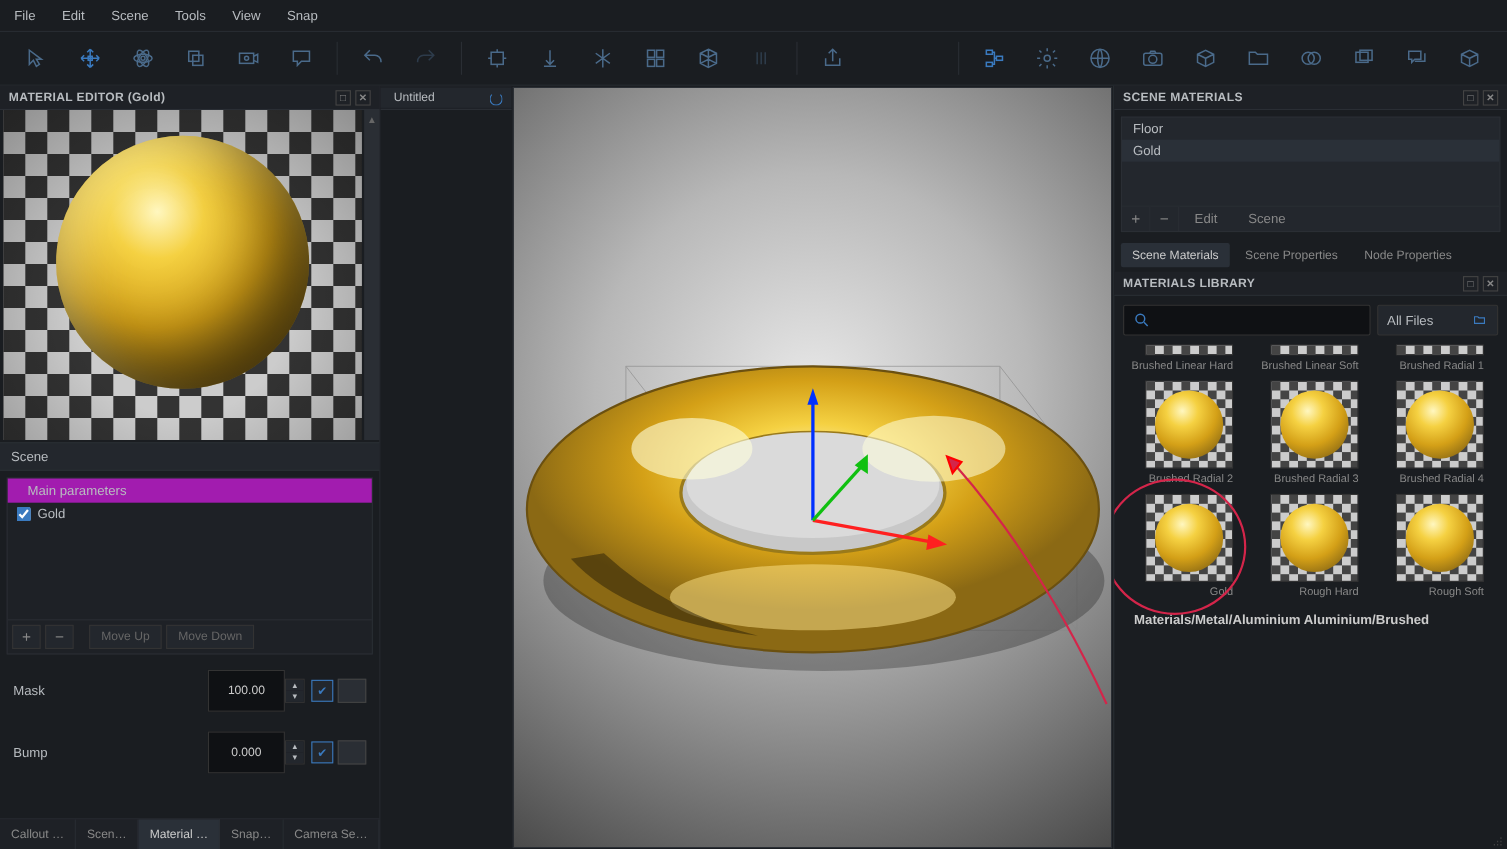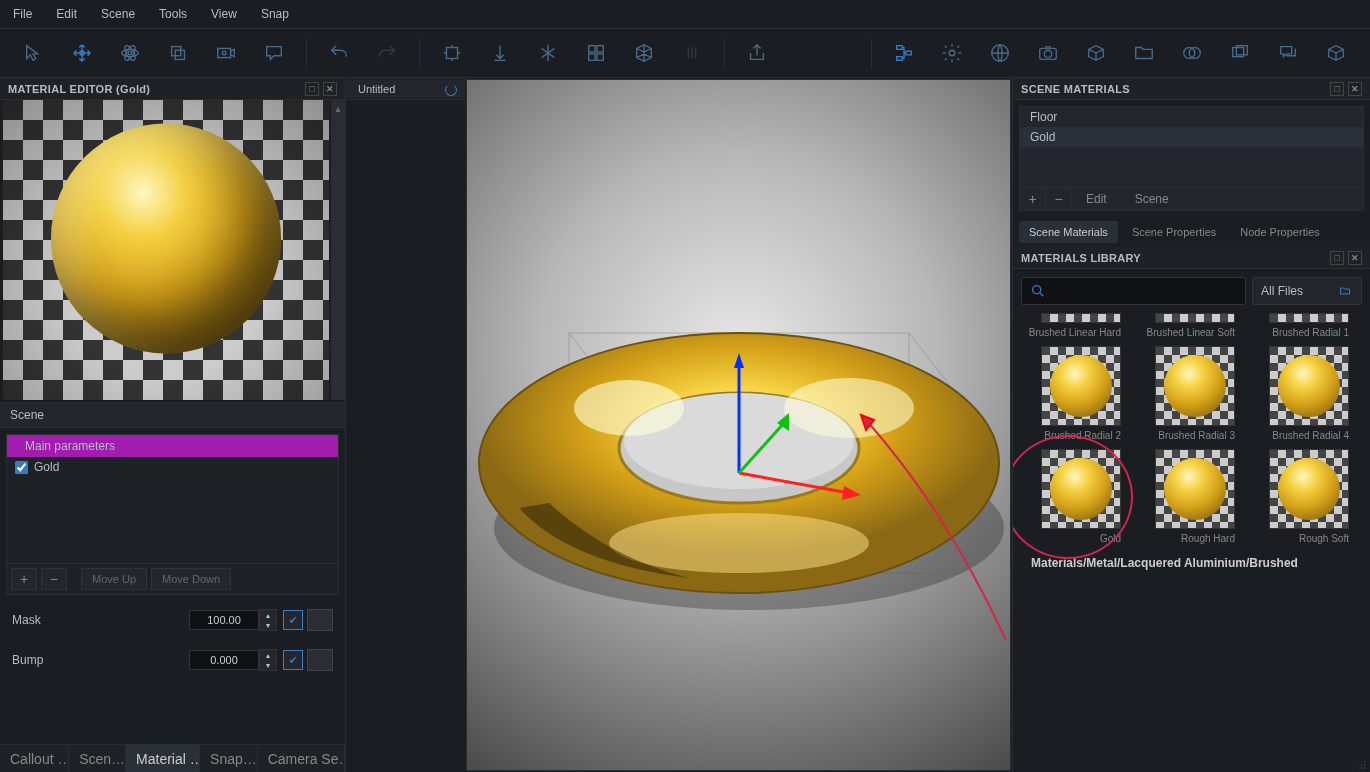--- a/index.html
+++ b/index.html
@@ -39,28 +39,28 @@
 .param-item { display: flex; align-items: center; padding: 3px 8px; }
 .param-item input[type=checkbox] { margin-right: 6px; accent-color: #3a7abf; }
 .params-blank { height: 86px; }
 .params-footer { display: flex; align-items: center; padding: 4px; border-top: 1px solid #2a2e34; gap: 4px; }
 .small-btn { width: 26px; height: 22px; display: flex; align-items: center; justify-content: center; background: #23272d; border: 1px solid #333; cursor: pointer; font-size: 14px; color: #888; }
 .small-btn.txt { width: auto; padding: 0 10px; font-size: 11px; color: #666; }
 
 .prop-row { display: flex; align-items: center; padding: 4px 12px; margin-top: 10px; }
 .prop-row .label { width: 60px; }
 .prop-row .track { flex: 1; height: 4px; margin: 0 10px; }
-.num-input { width: 70px; height: 20px; background: #0f1114; border: 1px solid #333; color: #ccc; text-align: center; font-size: 11px; }
+.num-input { width: 70px; height: 38px; background: #0f1114; border: 1px solid #333; color: #ccc; text-align: center; font-size: 11px; }
 .spinner { width: 18px; height: 22px; display: flex; flex-direction: column; border: 1px solid #333; }
 .spinner div { flex: 1; display: flex; align-items: center; justify-content: center; font-size: 7px; background: #23272d; cursor: pointer; }
 .check-sq { width: 20px; height: 20px; background: #23272d; border: 1px solid #3a7abf; display: flex; align-items: center; justify-content: center; margin-left: 6px; color: #3a7abf; font-size: 11px; }
 .swatch { width: 26px; height: 22px; background: #2a2e34; border: 1px solid #444; margin-left: 4px; }
 
 .tabs-bottom { display: flex; height: 28px; align-items: stretch; border-top: 1px solid #2a2e34; margin-top: auto; }
-.tab-b { padding: 6px 10px; font-size: 14px; cursor: pointer; background: #1e2126; border-right: 1px solid #2a2e34; display: flex; align-items: center; color: #888; white-space: nowrap; overflow: hidden; }
+.tab-b { padding: 6px 10px; font-size: 11px; cursor: pointer; background: #1e2126; border-right: 1px solid #2a2e34; display: flex; align-items: center; color: #888; white-space: nowrap; overflow: hidden; }
 .tab-b.active { background: #2a3038; color: #ccc; }
 
 .doc-tab-row { height: 22px; display: flex; align-items: center; background: #1e2126; border-bottom: 1px solid #2a2e34; }
 .doc-tab { padding: 3px 70px 3px 12px; background: #23272d; font-size: 11px; position: relative; }
 .doc-tab .spinner-icon { position: absolute; right: 8px; top: 4px; width: 12px; height: 12px; border: 1.5px solid #3a7abf; border-radius: 50%; border-top-color: transparent; }
 
 .viewport { flex: 1; background: radial-gradient(circle at 50% 40%, #e8e8e8 0%, #b8b8b8 40%, #787878 75%, #4a4a4a 100%); position: relative; border: 1px solid #2a2e34; margin: 1px; }
 .torus-container { position: absolute; left: 50%; top: 50%; transform: translate(-50%,-48%); width: 580px; height: 400px; }
 .torus-container svg { width: 100%; height: 100%; }
 .arrow-annot { position: absolute; stroke: red; stroke-width: 2; fill: none; }
@@ -495,21 +495,21 @@
             </div>
           <div class="mat-item">
               <div class="mat-thumb">
                 <div class="mini-check"></div>
                 <div class="mini-obj"></div>
               </div>
               <div class="mat-label">Rough Soft</div>
             </div>
           <div class="circle-annot" style="left:-18px;top:-14px;width:130px;height:124px"></div>
         </div>
-        <div class="lib-path">Materials/Metal/Lacquered Aluminium/Brushed</div>
+        <div class="lib-path">Materials/Metal/Aluminium Aluminium/Brushed</div>
       </div>
 
     </div>
   </div>
   <svg class="resize-grip" viewBox="0 0 12 12">
       <path d="M2 10h1M5 10h1M8 10h1M5 7h1M8 7h1M8 4h1" stroke="currentColor" stroke-width="1.5"></path>
     </svg>
 </div>
 
 </body></html>

